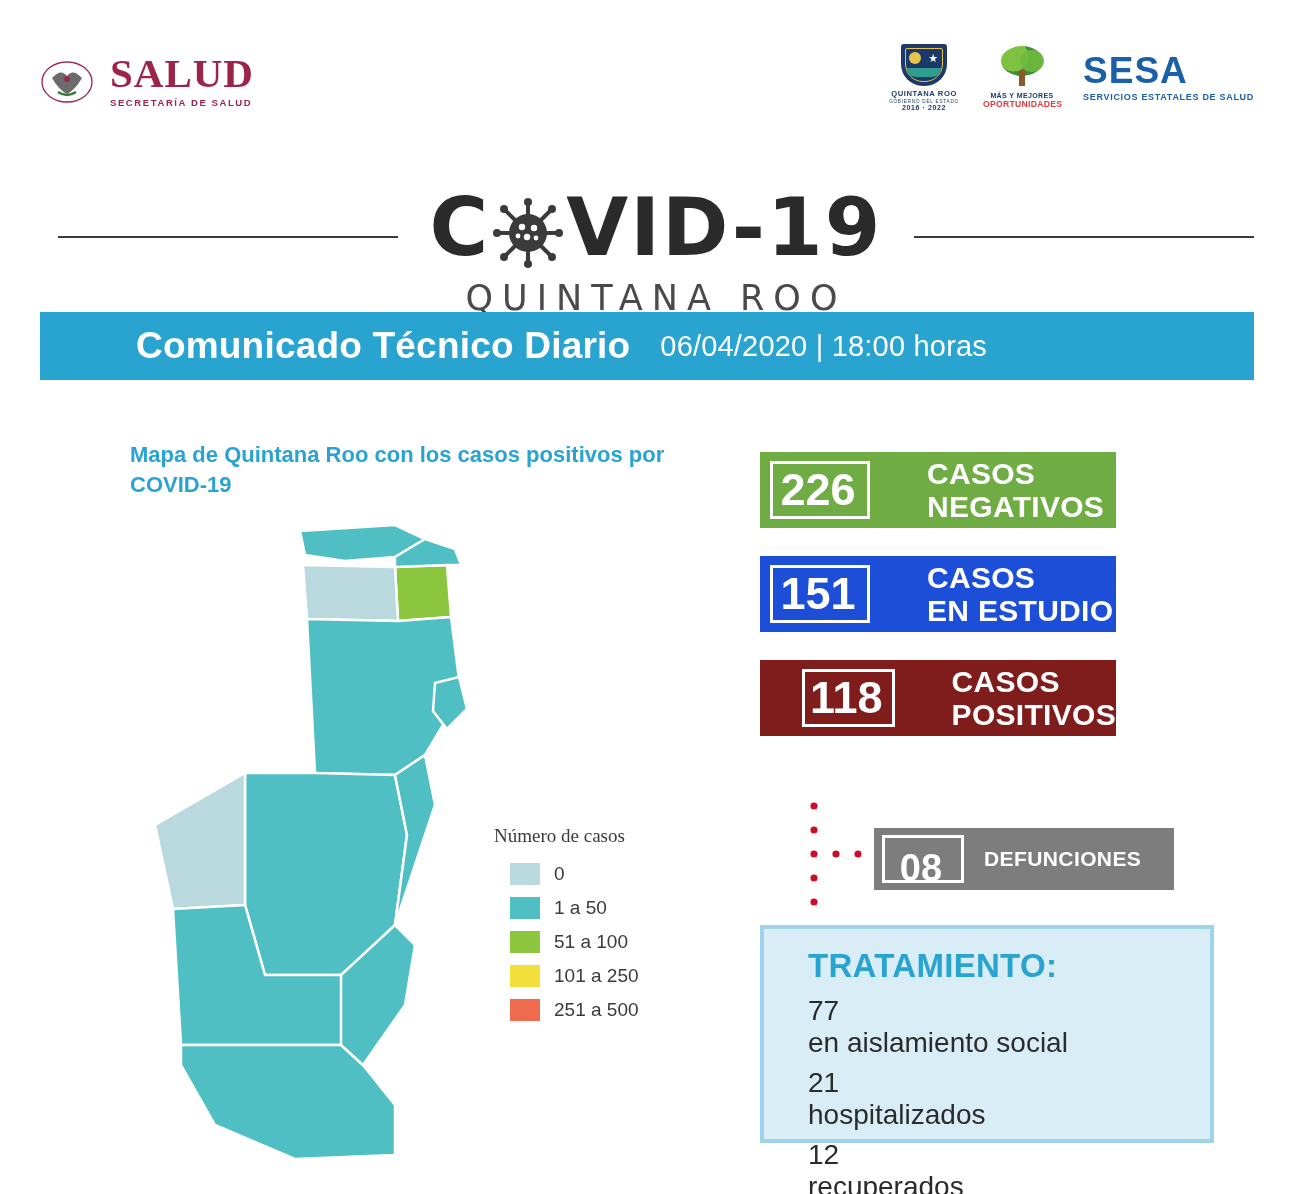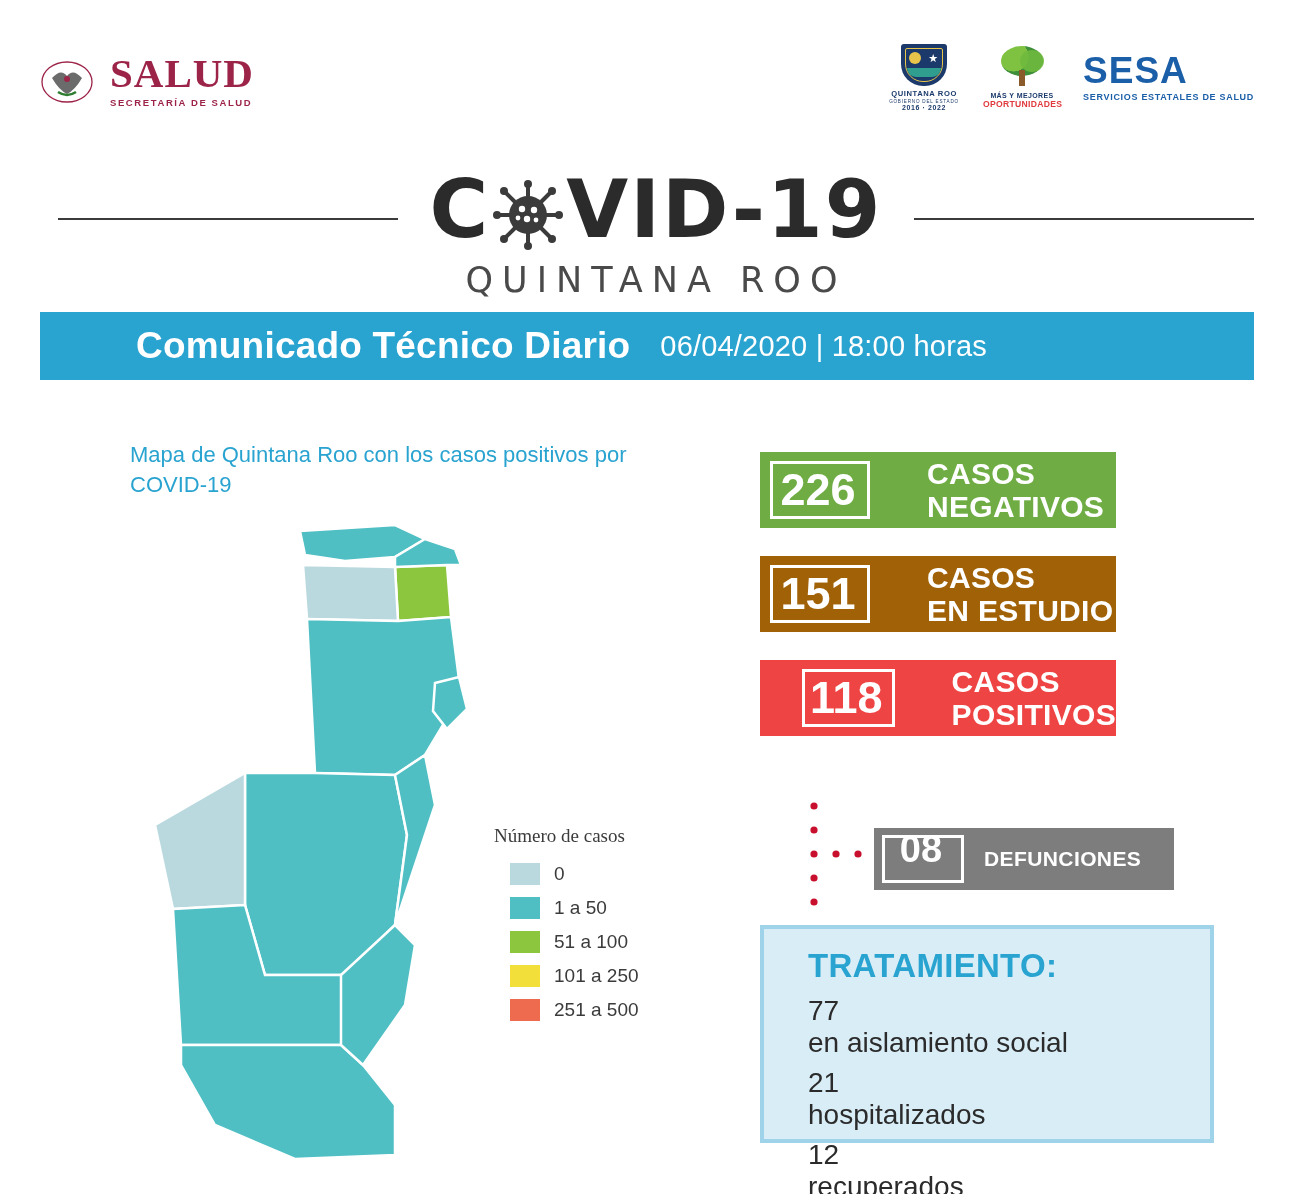--- a/index.html
+++ b/index.html
@@ -161,21 +161,21 @@
     font-size: 9px;
     color: #1b5fa8;
     font-weight: bold;
     letter-spacing: .7px;
     margin-top: 3px;
   }
 
   
   .covid-wrap {
     position: absolute;
-    top: 150px; left: 0; right: 0;
+    top: 168px; left: 0; right: 0;
     height: 145px;
     margin-left: 18px;
   }
   .rule {
     position: absolute;
     top: 68px;
     height: 2px;
     background: #3b3b3b;
   }
   .rule.left { left: 40px; width: 340px; }
@@ -230,21 +230,21 @@
     color: #ffffff;
     letter-spacing: .2px;
   }
 
   
   .map-caption {
     position: absolute;
     left: 130px; top: 440px;
     width: 540px;
     font-size: 22px;
-    font-weight: normal;
+    font-weight: bold;
     color: #29a3d0;
     line-height: 1.35;
   }
   .map-area {
     position: absolute;
     left: 95px; top: 505px;
     width: 430px; height: 660px;
   }
   .map-area svg { display: block; }
 
@@ -309,36 +309,36 @@
     align-items: center;
     padding-left: 18px;
     font-size: 30px;
     font-weight: bold;
     color: #ffffff;
     line-height: 1.1;
     letter-spacing: .3px;
     white-space: pre-line;
   }
   .stat.negativos { background: #6fac44; }
-  .stat.estudio { background: #a16207; }
-  .stat.positivos { background: #ef4444; padding-left: 32px; }
+  .stat.estudio { background: #1d4ed8; }
+  .stat.positivos { background: #7f1d1d; padding-left: 32px; }
 
   .defun {
     position: absolute;
     left: 874px; top: 828px;
     display: flex;
     align-items: stretch;
     height: 62px;
     width: 300px;
     background: #7d7d7d;
   }
   .defun .num {
     width: 94px;
     display: flex;
-    align-items: flex-start;
+    align-items: flex-end;
     justify-content: center;
     font-size: 38px;
     font-weight: bold;
     color: #ffffff;
     position: relative;
   }
   .defun .num:after {
     content: "";
     position: absolute;
     left: 8px; top: 7px; right: 4px; bottom: 7px;

